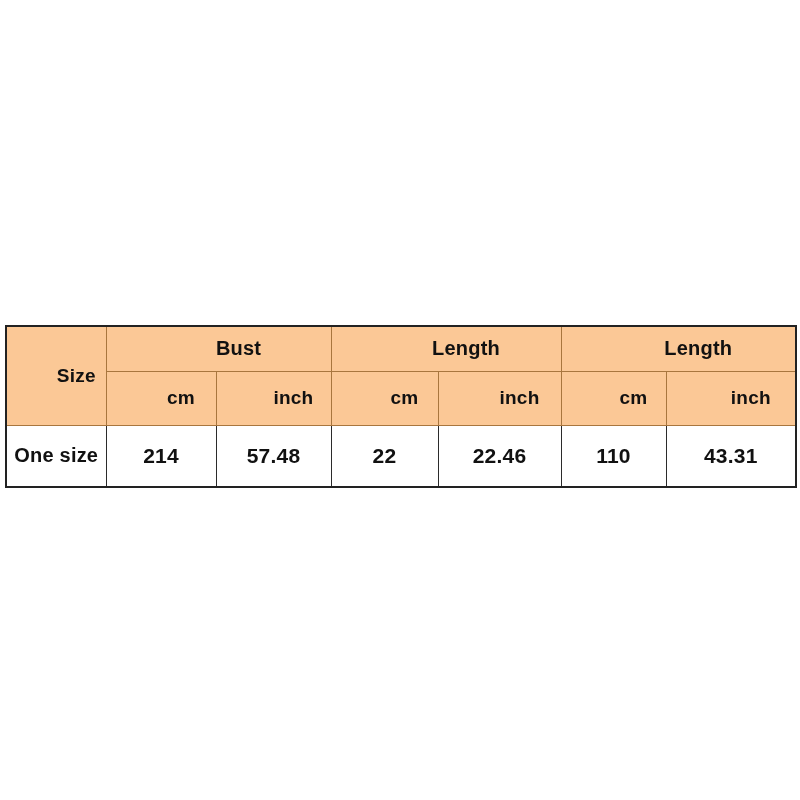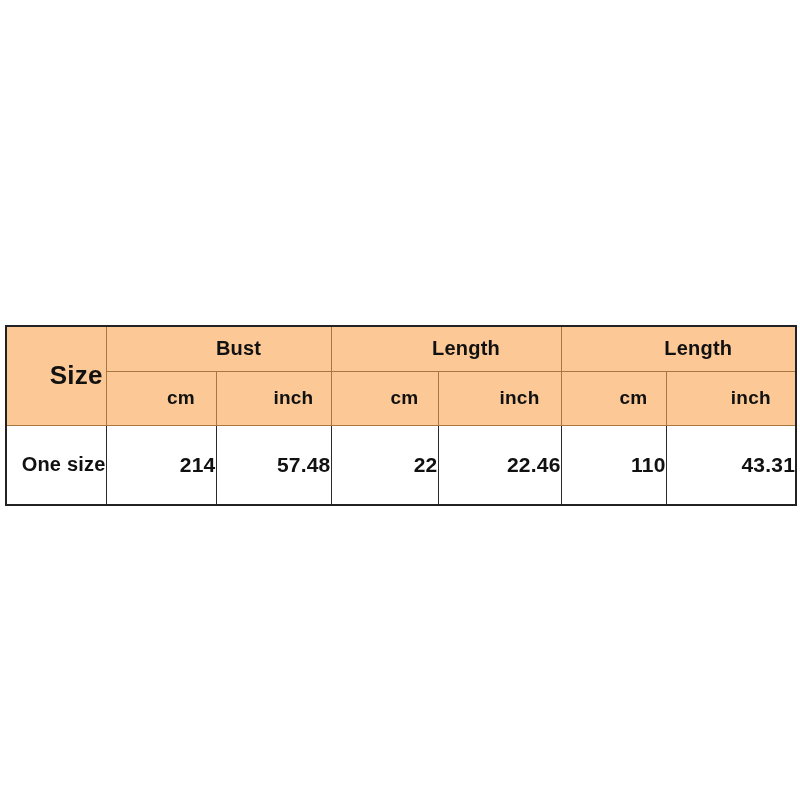--- a/index.html
+++ b/index.html
@@ -44,42 +44,42 @@
 
   
   td.hdr {
     background: #fbc896;
     border: 1.5px solid #a8763e;
     font-size: 20px;
     padding-left: 40px;
   }
 
   td.hdr-size {
-    font-size: 26px;
+    font-size: 19px;
   }
 
   td.hdr-unit {
     font-size: 19px;
   }
 
   
   td.body-cell {
     background: #ffffff;
     border: 1.5px solid #2b2b2b;
     font-size: 21px;
   }
 
   td.body-size {
     font-size: 20px;
   }
 
   
   tr.row-group td { height: 45px; }
   tr.row-unit td  { height: 54px; }
-  tr.row-body td  { height: 80px; text-align: right; }
+  tr.row-body td  { height: 62px; }
 </style>
 </head>
 <body>
 
 <div id="canvas">
 
   <div id="size-chart-wrap">
     <table class="size-chart">
       <colgroup>
         <col style="width:100px">

